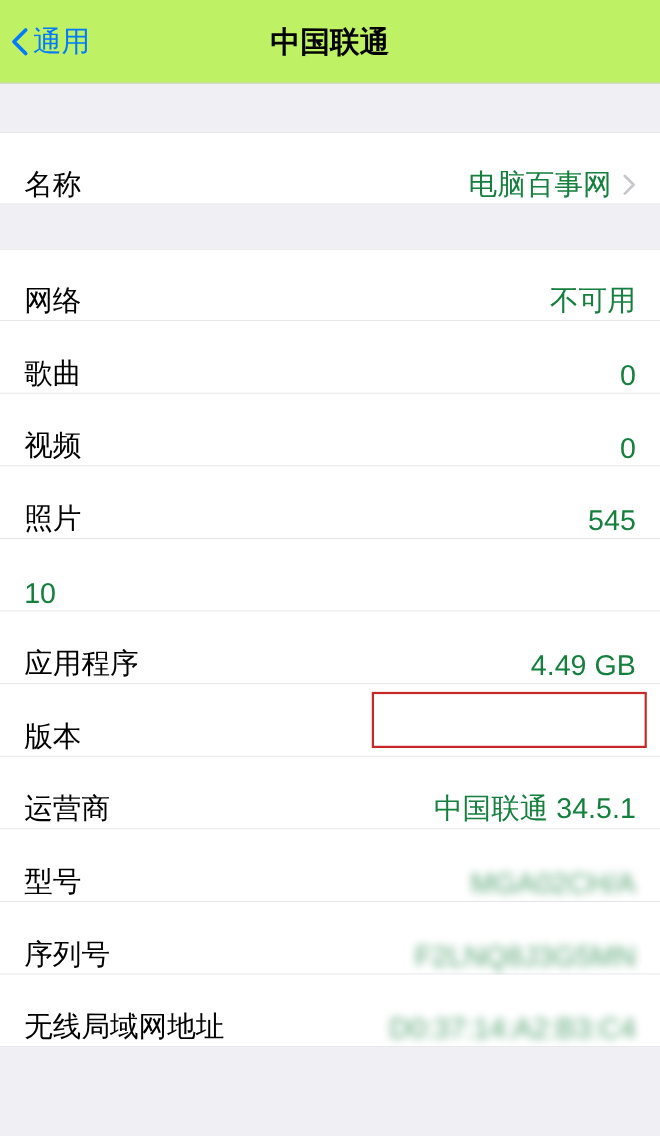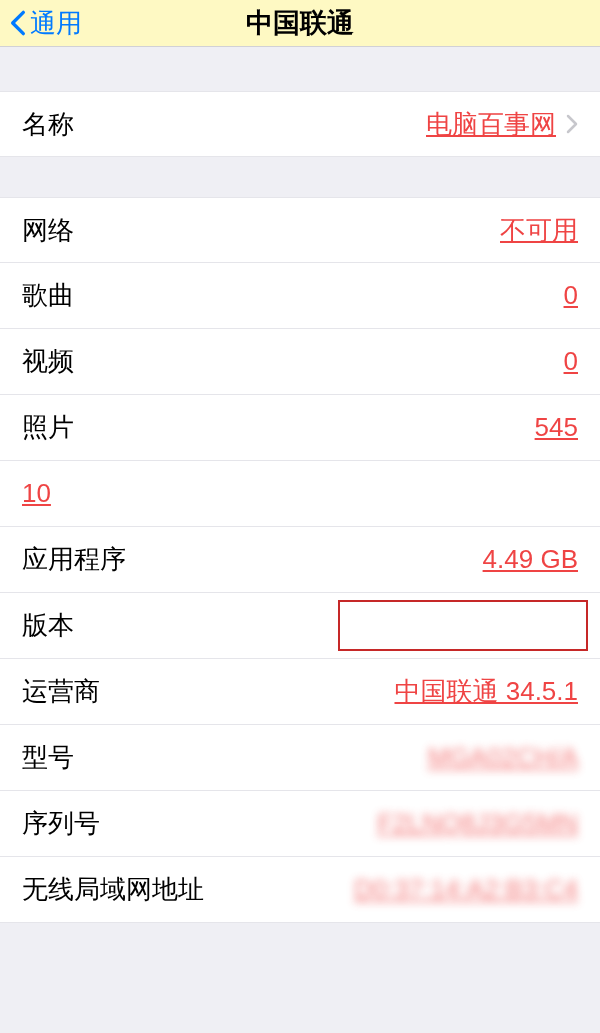--- a/index.html
+++ b/index.html
@@ -8,22 +8,22 @@
       box-sizing: border-box;
     }
     body {
       font-family: -apple-system, "PingFang SC", "Helvetica Neue", sans-serif;
       background: #efeff4;
       width: 600px;
       height: 1033px;
       overflow: hidden;
     }
     .header {
-      background: #fef9c3;
-      height: 47px;
+      background: #bef264;
+      height: 76px;
       display: flex;
       align-items: center;
       position: relative;
       border-bottom: 1px solid #d1d1d6;
     }
     .back-button {
       display: flex;
       align-items: center;
       color: #007aff;
       font-size: 26px;
@@ -48,39 +48,38 @@
       background: #efeff4;
     }
     .spacer-small {
       height: 40px;
       background: #efeff4;
     }
     .cell {
       background: #fff;
       height: 66px;
       display: flex;
-      align-items: center;
+      align-items: flex-end;
       justify-content: space-between;
       padding: 0 22px;
       border-bottom: 1px solid #e5e5ea;
       position: relative;
     }
     .cell:first-of-type {
       border-top: 1px solid #e5e5ea;
     }
     .cell-label {
       font-size: 26px;
       color: #000;
     }
     .cell-value {
       font-size: 26px;
-      color: #ef4444;
+      color: #15803d;
       display: flex;
       align-items: center;
-      text-decoration: underline;
     }
     .cell-value.blur {
       filter: blur(4px);
       opacity: 0.7;
     }
     .chevron-right {
       width: 12px;
       height: 20px;
       margin-left: 10px;
     }

